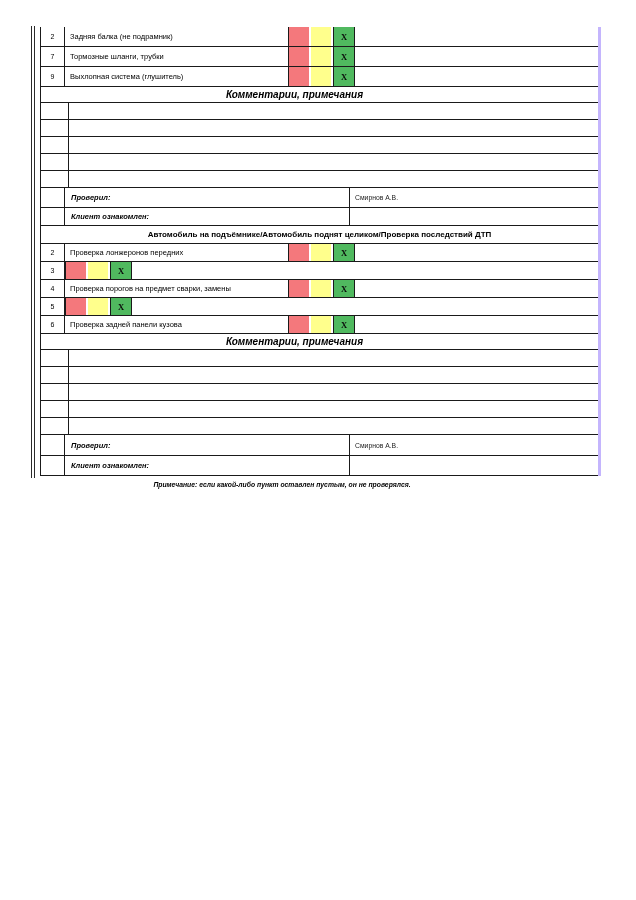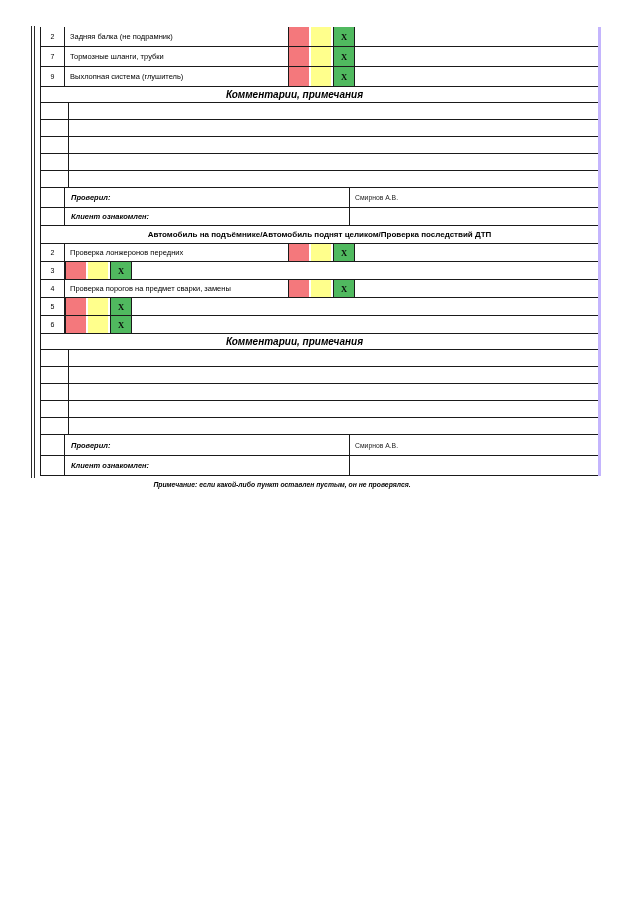--- a/index.html
+++ b/index.html
@@ -187,20 +187,21 @@
     <div class="cell red"></div>
     <div class="gap g2"></div>
     <div class="cell yellow"></div>
     <div class="gap g1"></div>
     <div class="cell green">X</div>
     <div class="cell rest"></div>
   </div>
 
   <div class="row check-row">
     <div class="cell num">6</div>
+    <div class="cell desc">Проверка задней панели кузова</div>
     <div class="cell red"></div>
     <div class="gap g2"></div>
     <div class="cell yellow"></div>
     <div class="gap g1"></div>
     <div class="cell green">X</div>
     <div class="cell rest"></div>
   </div>
 </div>
 
     <div class="hdr-row comments">

